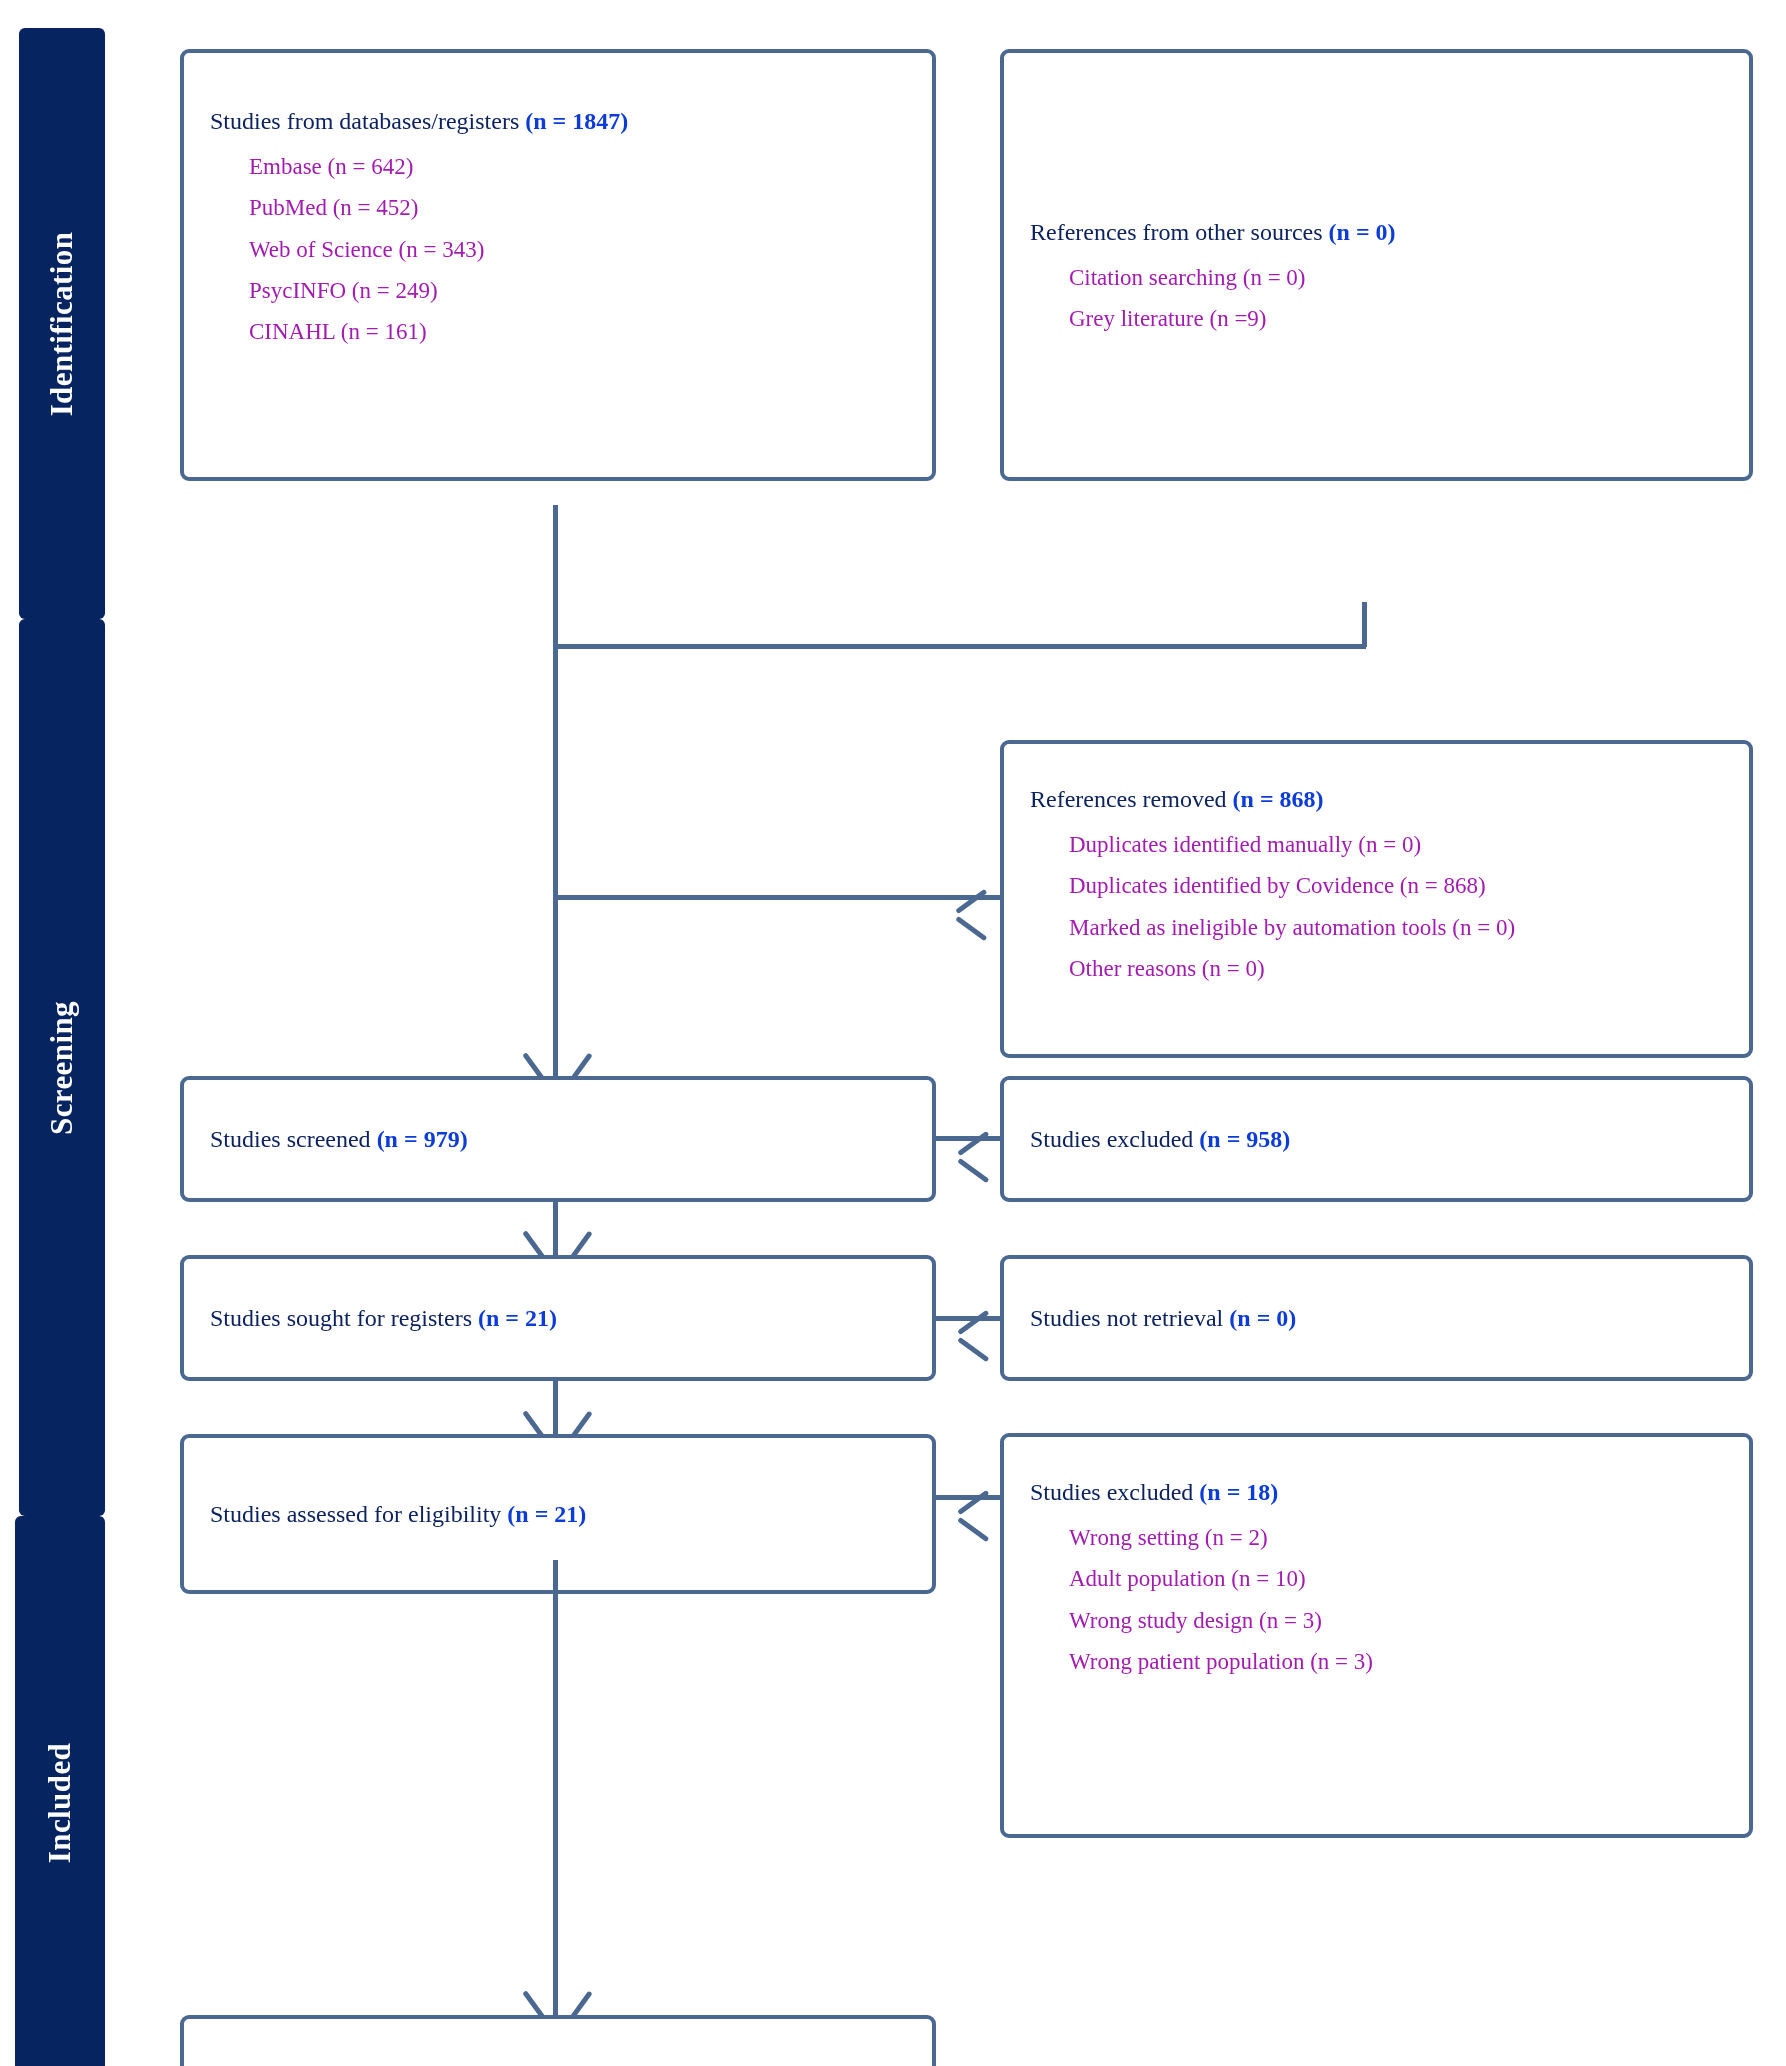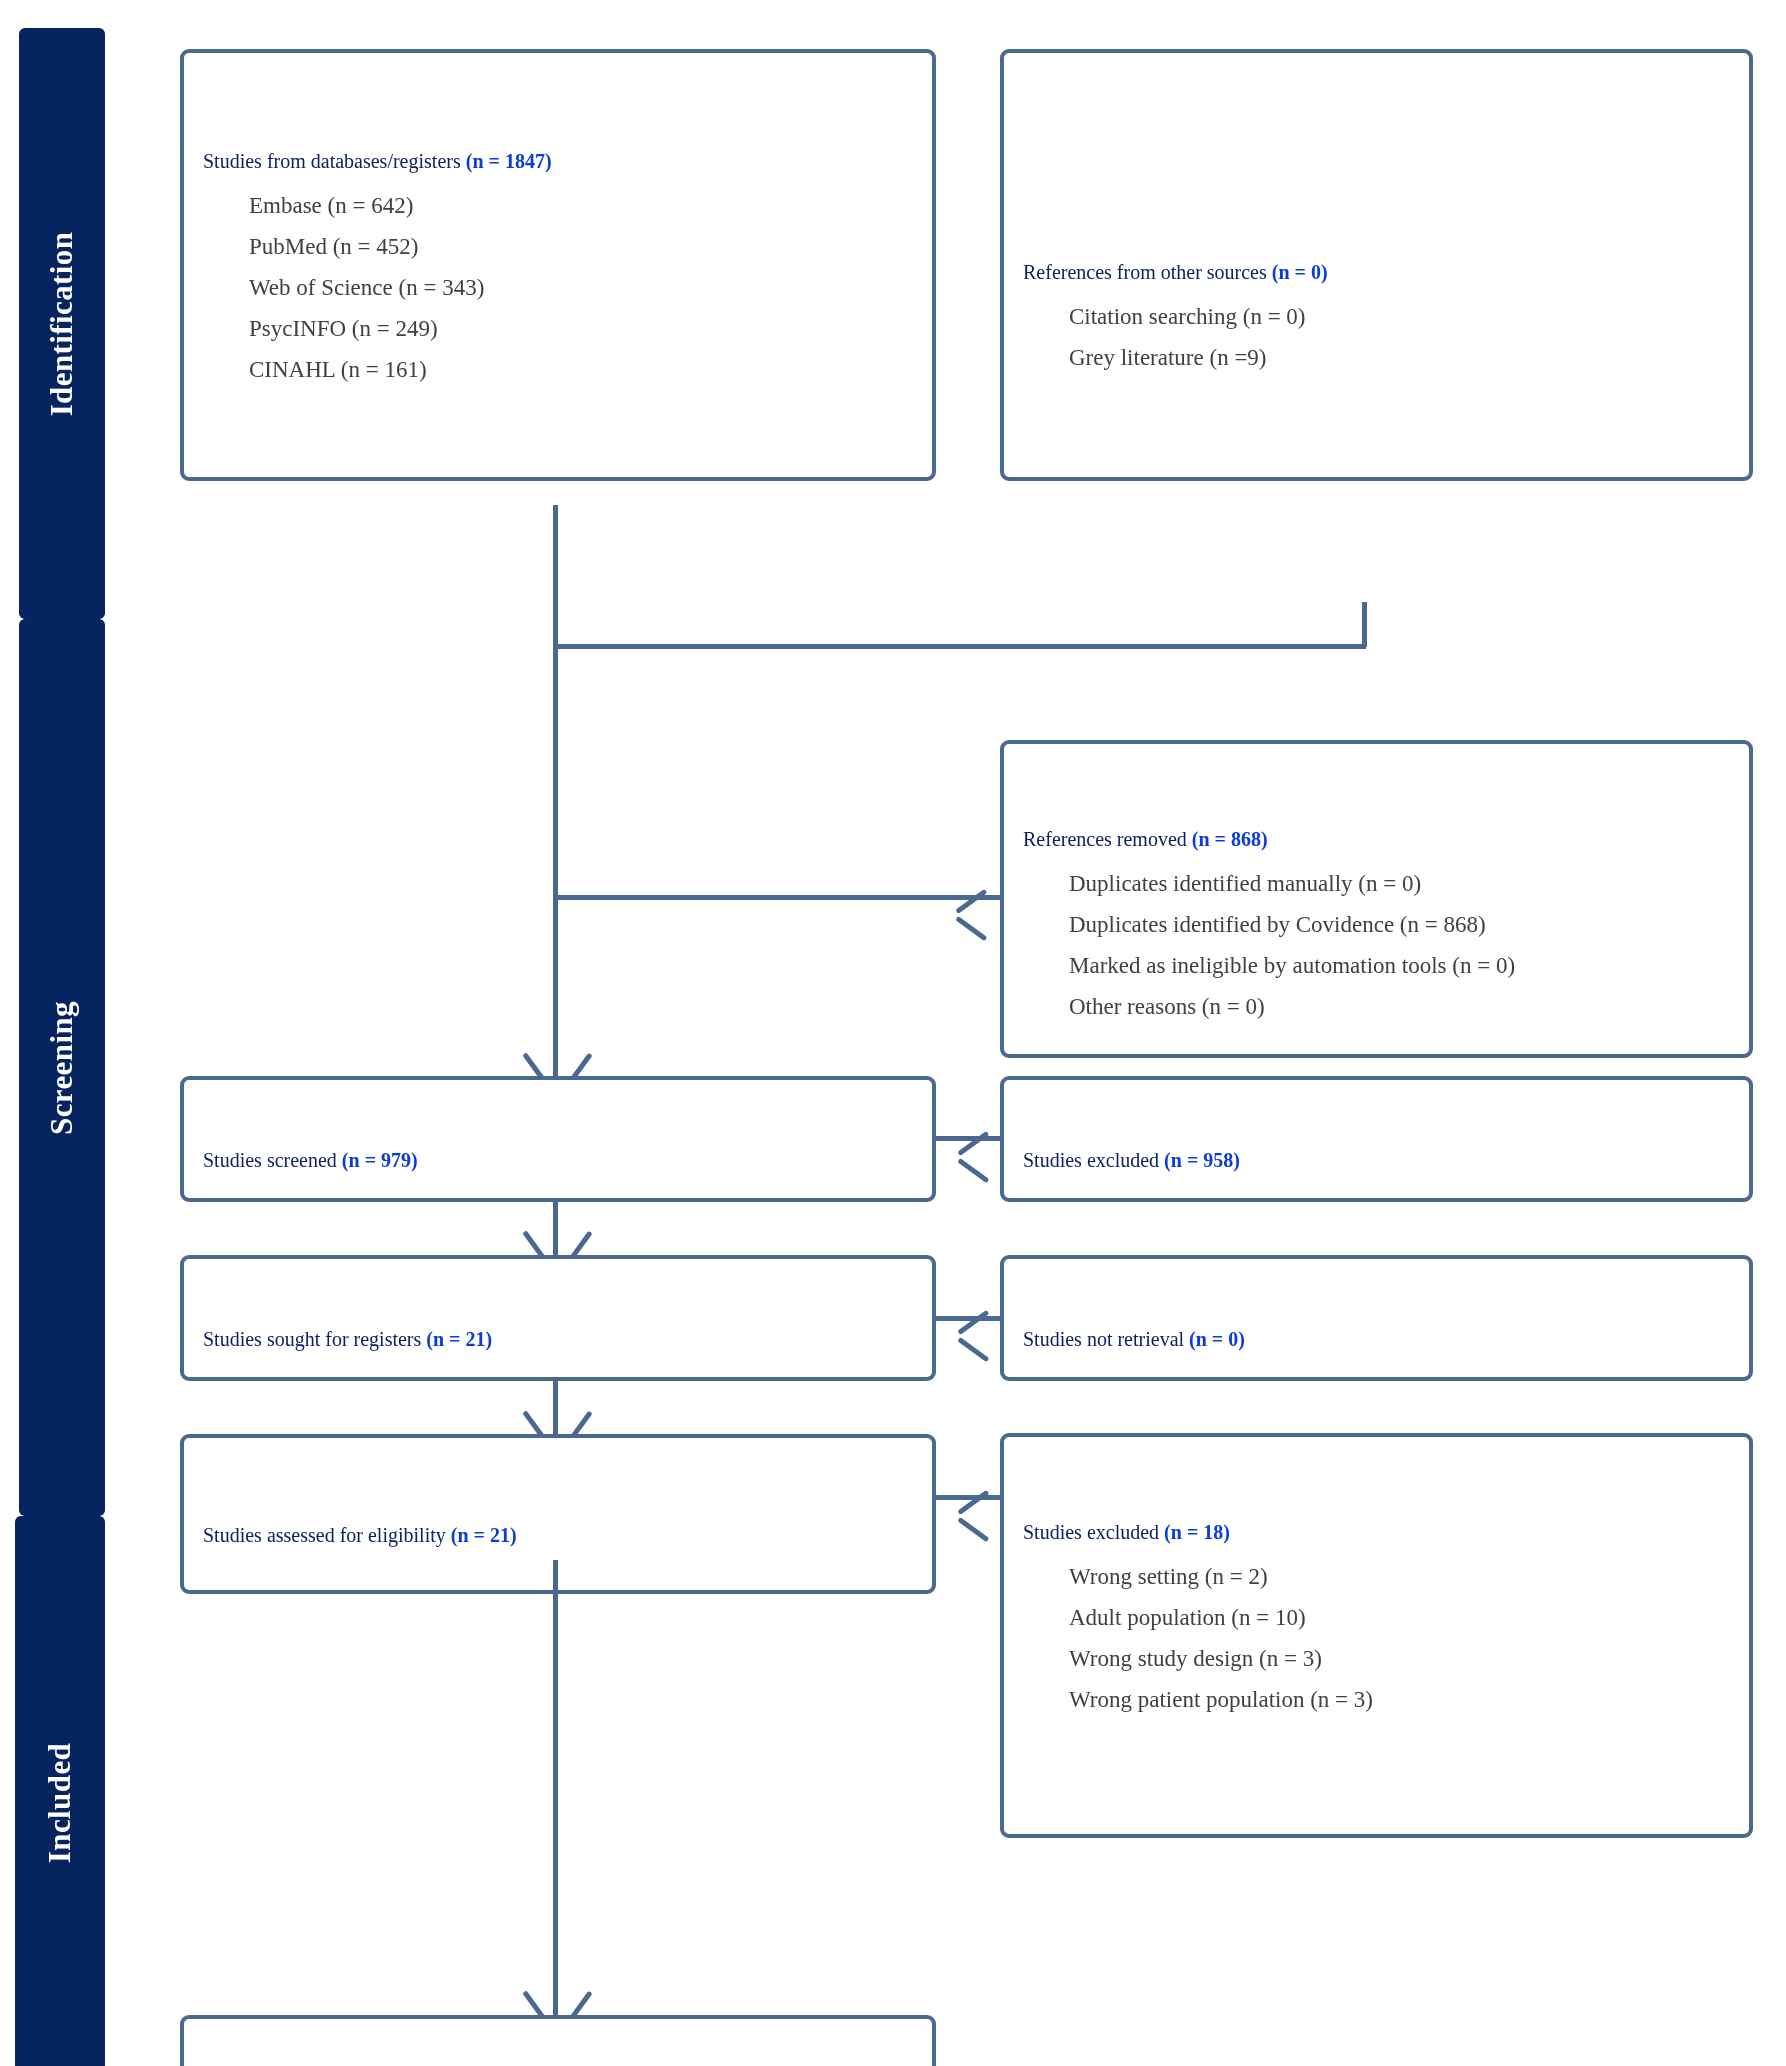--- a/index.html
+++ b/index.html
@@ -42,34 +42,33 @@
   .box-inner{
     position:absolute;
     left:0; right:0; top:0; bottom:0;
     display:flex;
     flex-direction:column;
     justify-content:center;
   }
   .box-inner.top{ justify-content:flex-start; }
 
   .title{
-    font-size:20px;
+    font-size:24px;
     color:#0d2360;
     line-height:1.18;
-    padding-left:19px;
+    padding-left:26px;
     white-space:nowrap;
-    margin-top:43px;
   }
   .title .n{
     color:#0c3cd8;
     font-weight:bold;
   }
   .sub{
     font-size:23px;
-    color:#404040;
+    color:#a21caf;
     line-height:1.18;
     padding-left:65px;
     white-space:nowrap;
   }
   .spacer-sm{ height:14px; }
   .spacer-md{ height:18px; }
 
   
   .vline{
     position:absolute;

